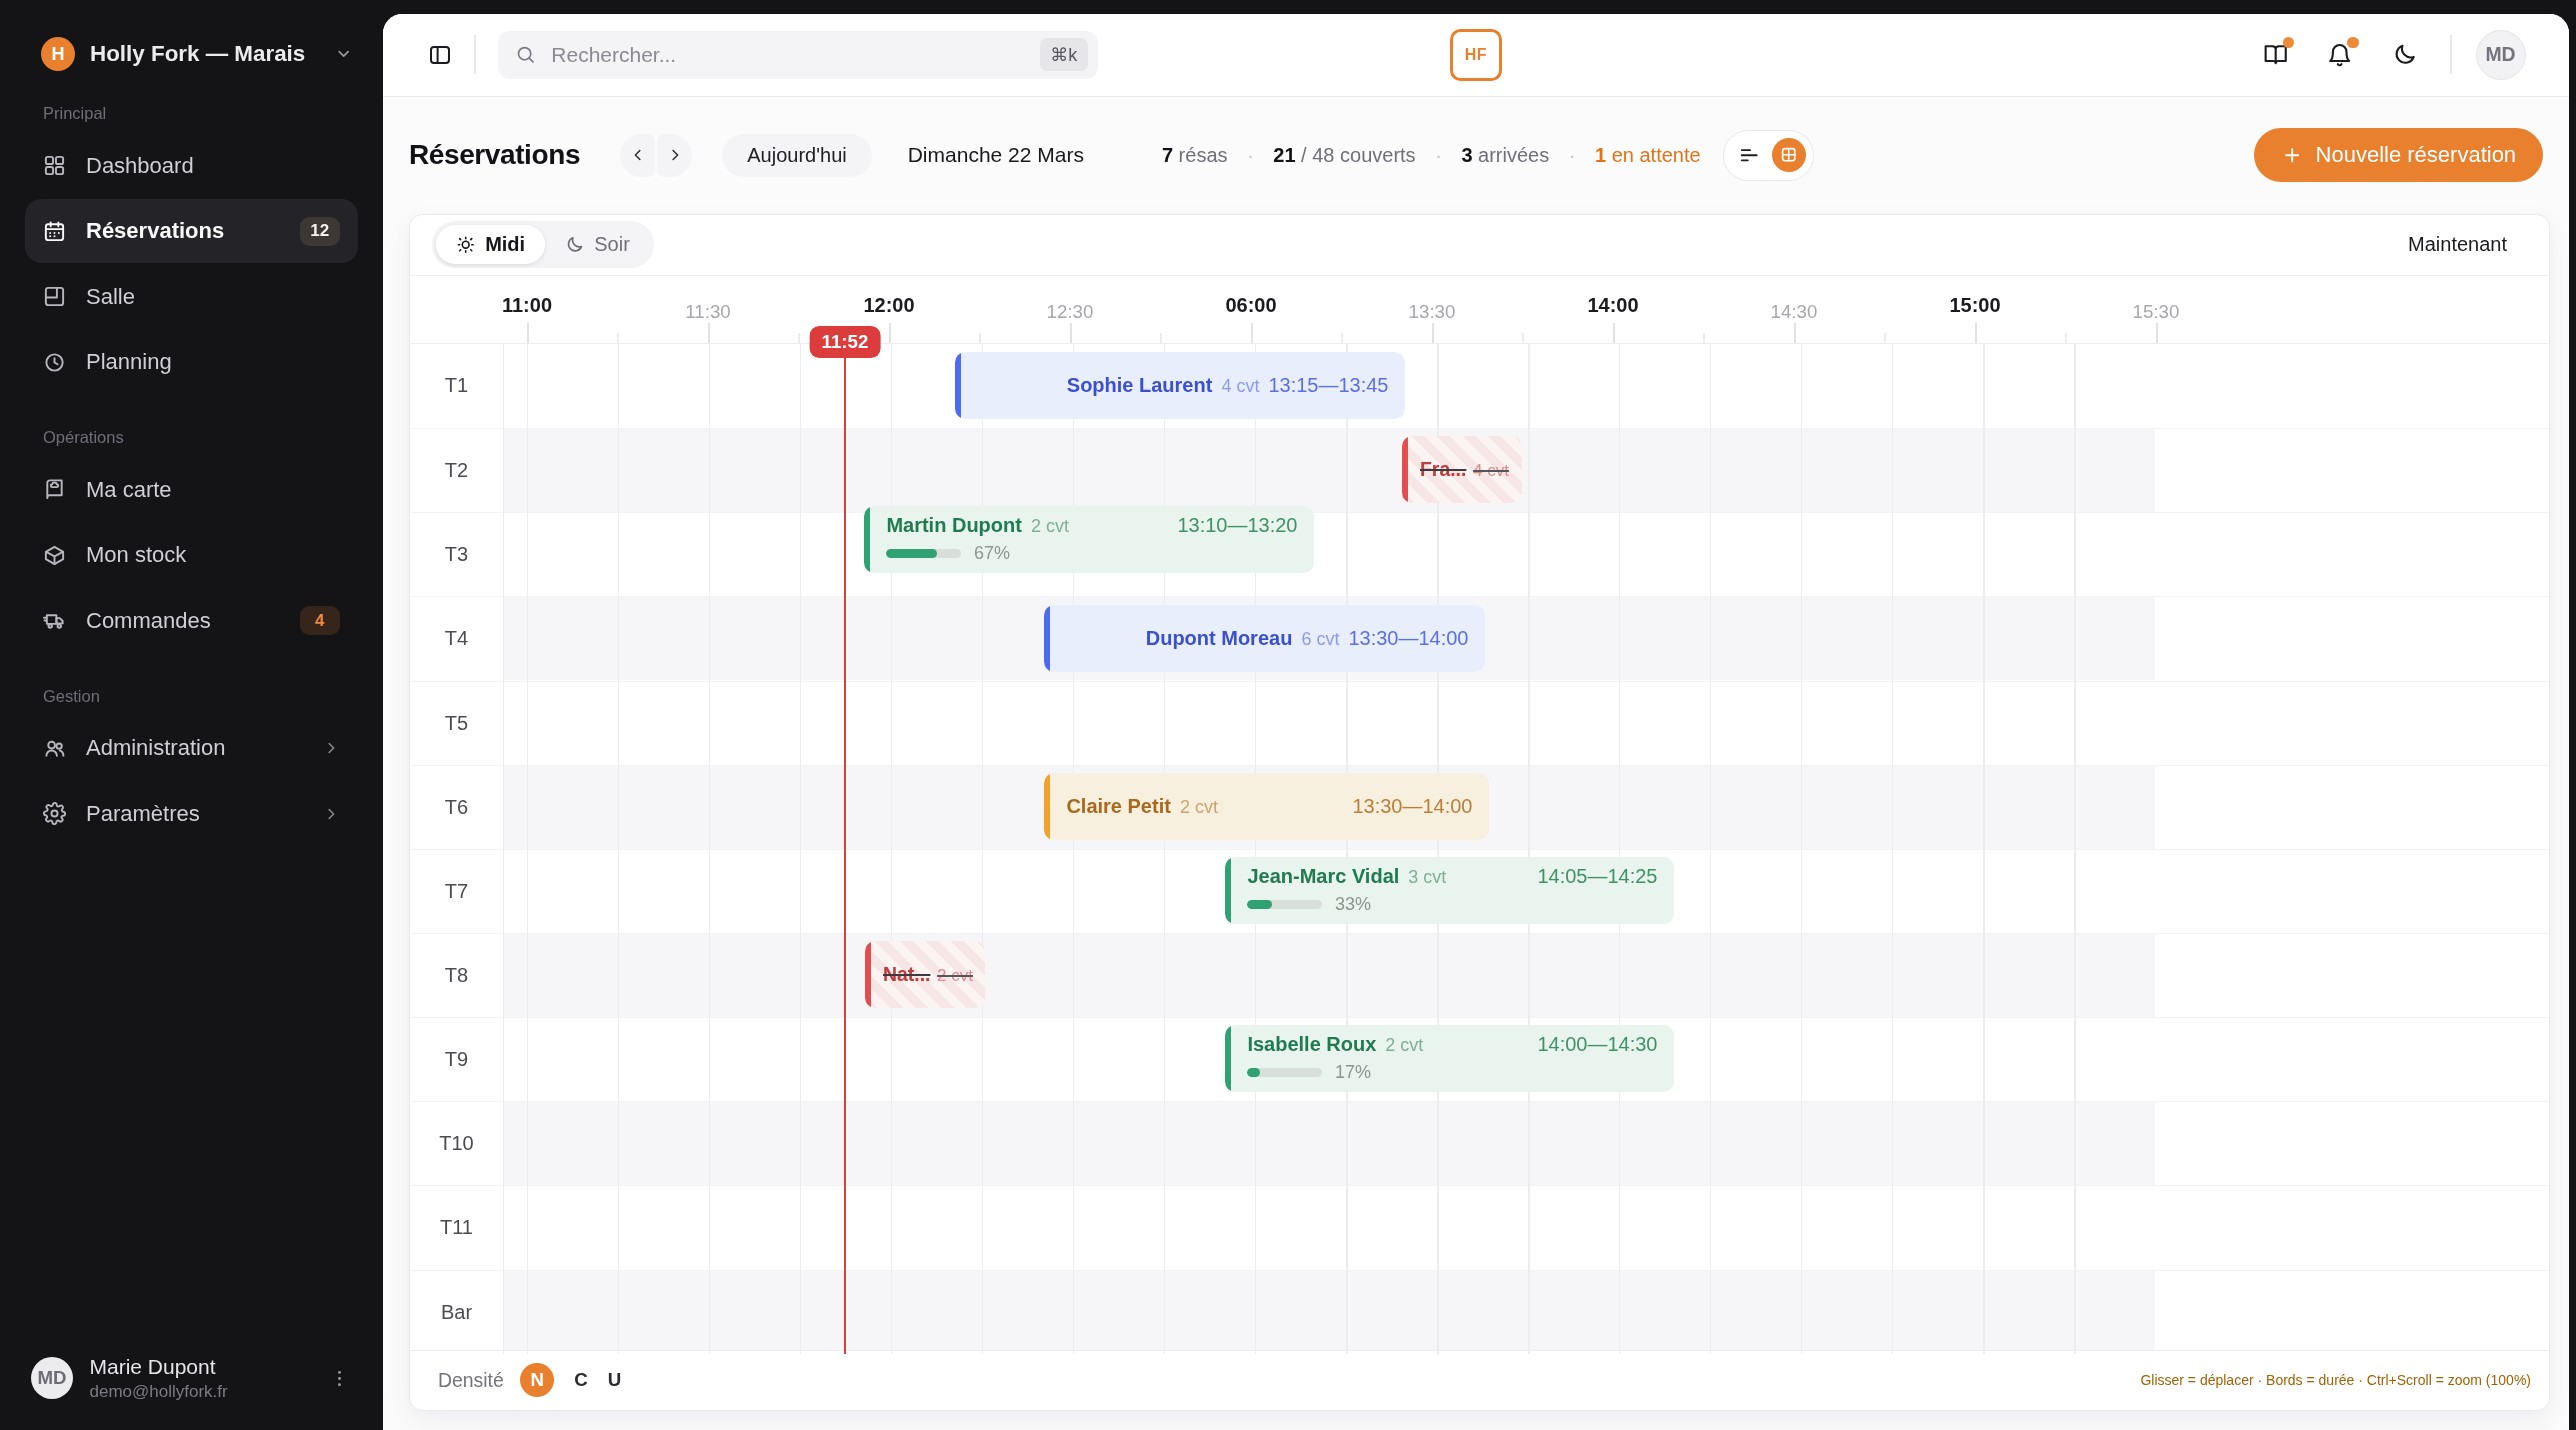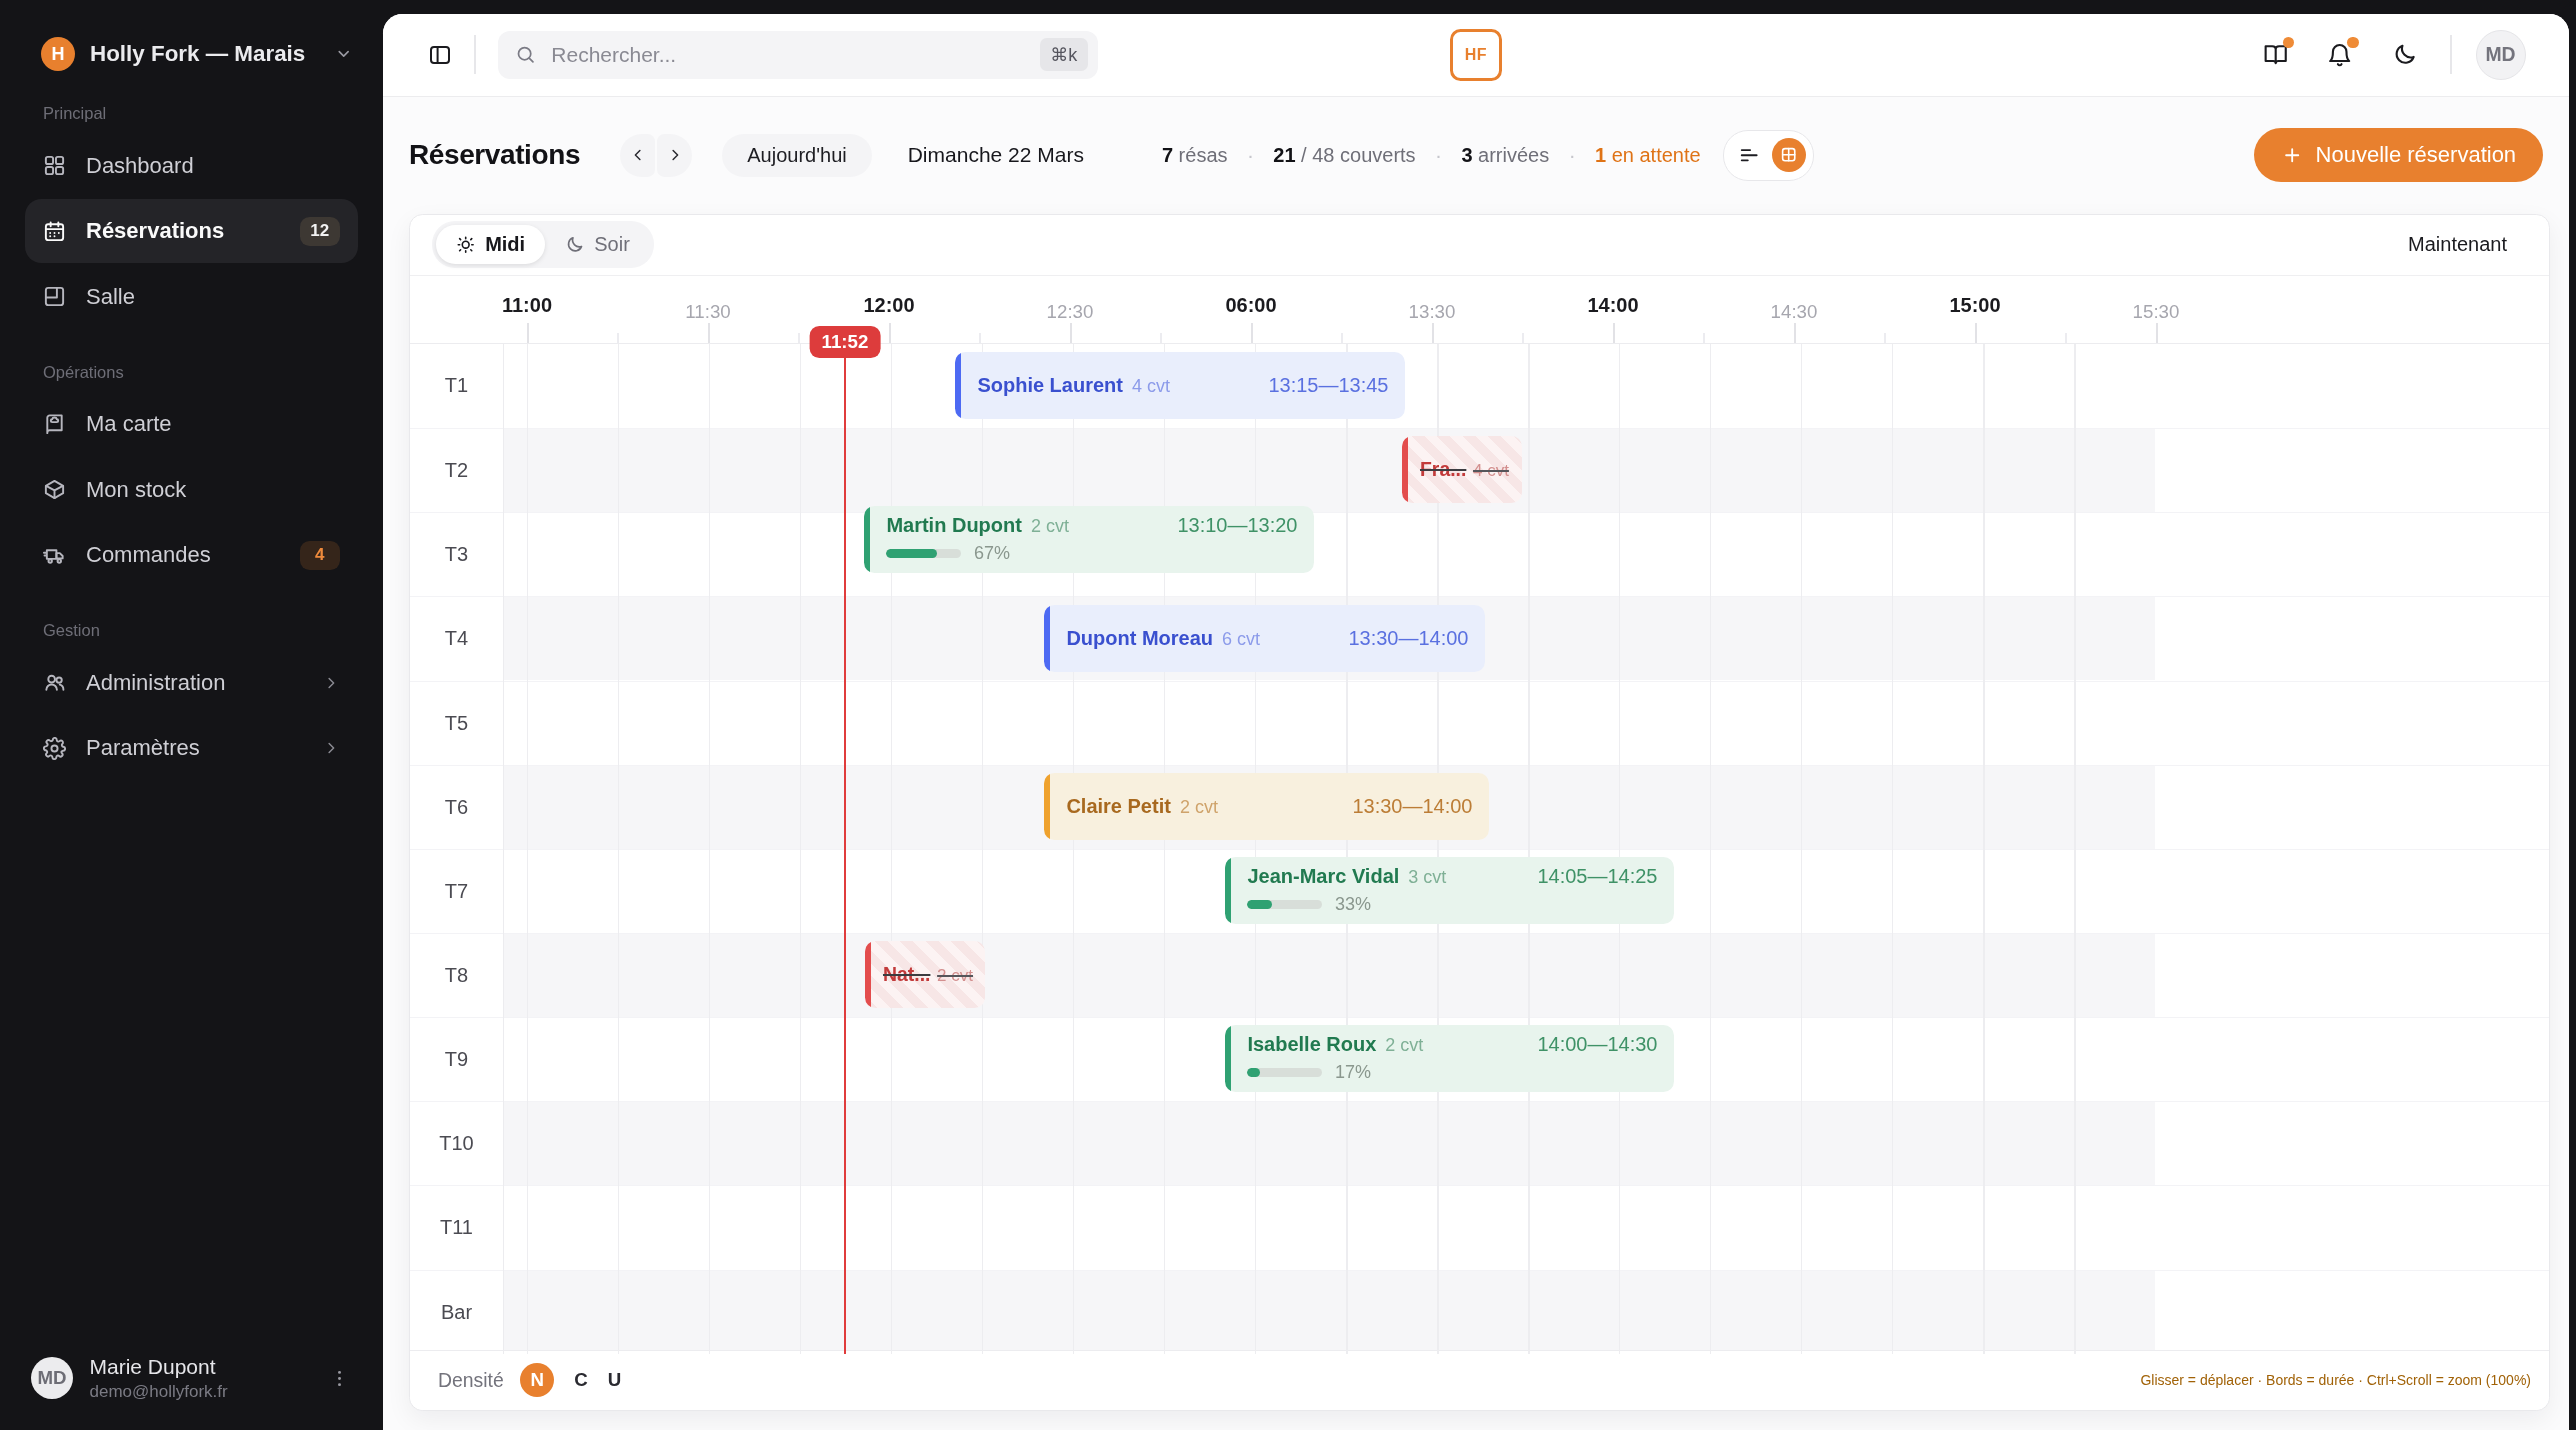--- a/index.html
+++ b/index.html
@@ -104,21 +104,21 @@
   .block{position:absolute;height:67px;border-radius:10.5px;overflow:hidden;display:flex;flex-direction:column;justify-content:center;gap:6.7px;padding:0 16.5px 0 22.4px;box-sizing:border-box;z-index:5;cursor:pointer;}
   .block::before{content:"";position:absolute;left:0;top:0;bottom:0;width:6px;border-radius:7.5px 0 0 7.5px;}
   .b1{display:flex;align-items:baseline;gap:9px;white-space:nowrap;min-width:0;}
   .b-name{font-size:20px;font-weight:600;}
   .b-cvt{font-size:18px;font-weight:500;}
   .b-time{margin-left:auto;font-size:20px;font-weight:500;}
   .b2{display:flex;align-items:center;gap:12.7px;}
   .pbar{width:75px;height:9px;border-radius:5.2px;background:#d8ded9;overflow:hidden;flex:0 0 auto;}
   .pbar i{display:block;height:100%;border-radius:5.2px;background:#2fa172;}
   .pct{font-size:18px;font-weight:500;color:#8a978e;}
-  .block.blue{background:#e9eefc;}   .block.blue::before{background:#4d6af3;}
+  .block.blue{background:#e9eefc;align-items:flex-end;}   .block.blue::before{background:#4d6af3;}
   .block.blue .b-name{color:#3a50cf;} .block.blue .b-cvt{color:#8c9bea;} .block.blue .b-time{color:#5a70e0;}
   .block.green{background:#e8f4ed;}  .block.green::before{background:#2fa172;}
   .block.green .b-name{color:#217a50;} .block.green .b-cvt{color:#7fb096;} .block.green .b-time{color:#3f9267;}
   .block.orange{background:#f8f0de;} .block.orange::before{background:#efa22e;}
   .block.orange .b-name{color:#a8691f;} .block.orange .b-cvt{color:#cfa36b;} .block.orange .b-time{color:#bc7d36;}
   .block.cancelled{background:repeating-linear-gradient(45deg,#f7e6e6 0 9px,#fcf3f3 9px 18px);padding:0 9px 0 18px;}
   .block.cancelled::before{background:#e34d4d;}
   .block.cancelled .b1{gap:6.7px;}
   .block.cancelled .b-name{color:#c23a3a;font-size:19.4px;font-weight:700;text-decoration:line-through;text-decoration-thickness:2.2px;text-decoration-color:#3c3c40;}
   .block.cancelled .b-cvt{color:#d38f8e;font-size:17px;text-decoration:line-through;text-decoration-thickness:2.2px;text-decoration-color:#55555a;}
@@ -169,20 +169,29 @@
           <span class="ni-badge neutral">12</span>
         </div>
         <div class="nav-item">
           <span class="ico ni-ico">
             <svg viewBox="0 0 24 24">
               <rect x="3" y="3" width="18" height="18" rx="2.5"></rect>
               <path d="M14.5 3v10M14.5 13H3"></path>
             </svg>
           </span>
           <span class="ni-label">Salle</span>
+        </div>
+        <div class="nav-item">
+          <span class="ico ni-ico">
+            <svg viewBox="0 0 24 24">
+              <circle cx="12" cy="12" r="8.5"></circle>
+              <path d="M12 7.5V12l3.2 1.8"></path>
+            </svg>
+          </span>
+          <span class="ni-label">Planning</span>
         </div>
         <div class="sec-label">Opérations</div>
         <div class="nav-item">
           <span class="ico ni-ico">
             <svg viewBox="0 0 24 24">
               <path d="M4.5 21V5A2.5 2.5 0 0 1 7 2.5h12.5V18H7A2.5 2.5 0 0 0 4.5 20.5z"></path>
               <path d="M9.7 9.5c-.9 0-1.6-.7-1.6-1.5 0-.9.7-1.5 1.5-1.5.2-1 1.1-1.8 2.4-1.8s2.2.8 2.4 1.8c.8 0 1.5.6 1.5 1.5 0 .8-.7 1.5-1.6 1.5z"></path>
             </svg>
           </span>
           <span class="ni-label">Ma carte</span>

